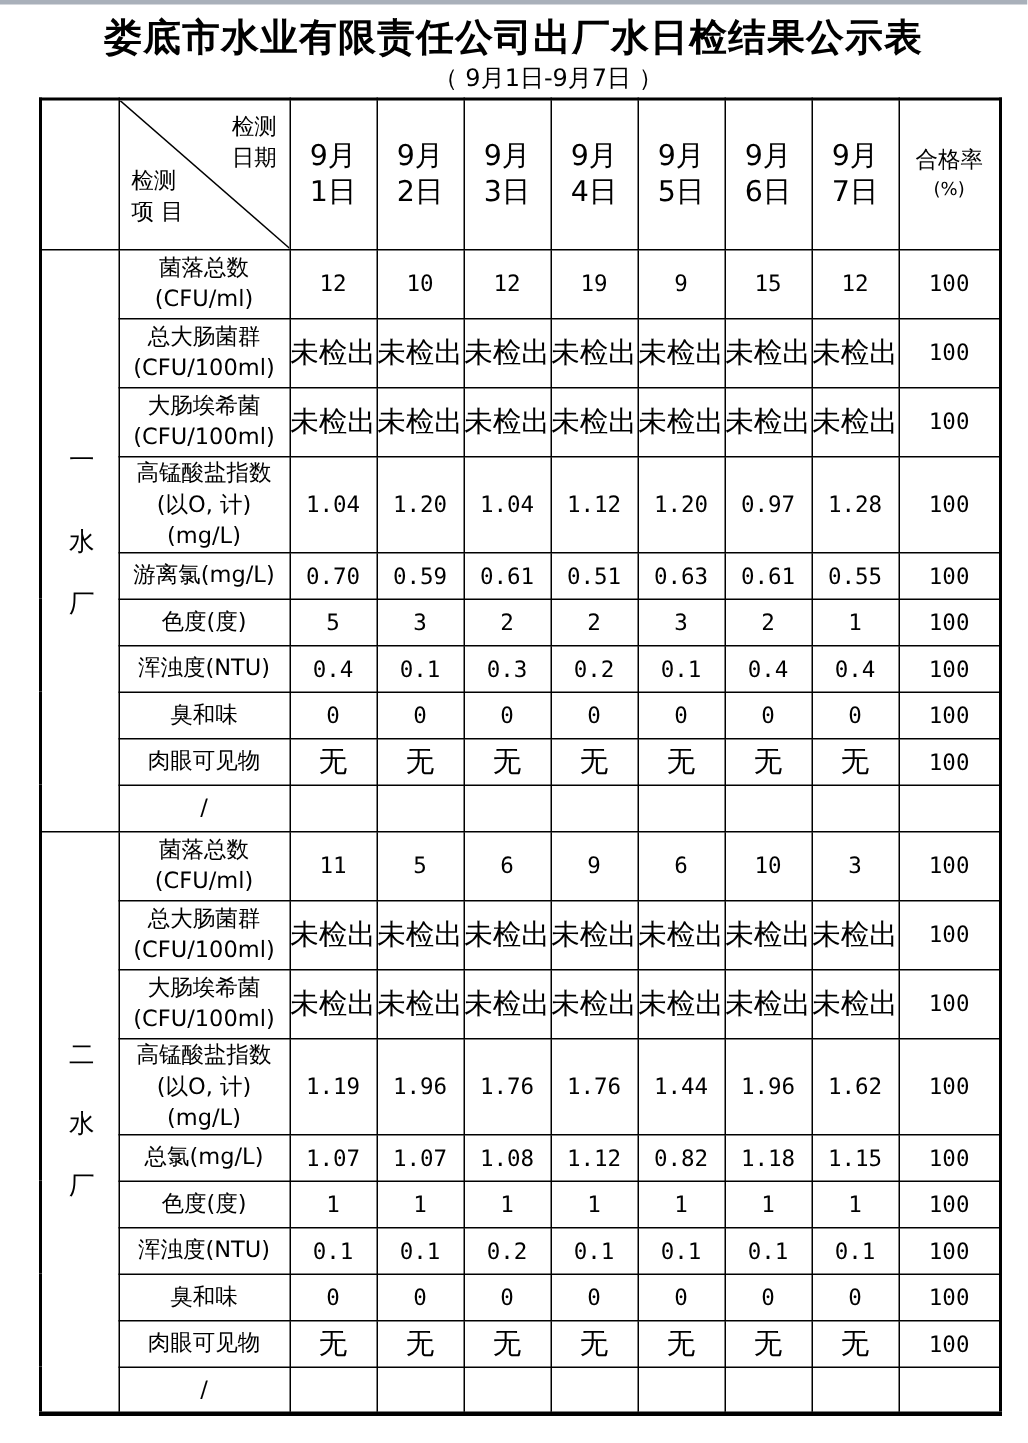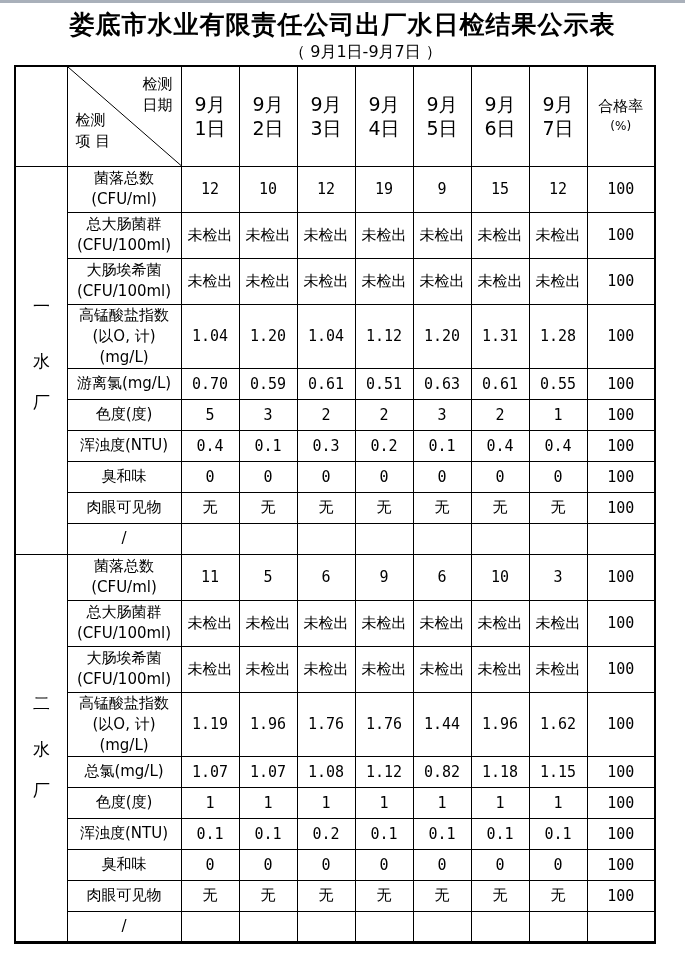--- a/index.html
+++ b/index.html
@@ -11,21 +11,21 @@
   .top-edge{height:3px;background:#a9b0ba;width:100%;}
   .page-title{
     text-align:center;font-size:25px;font-weight:bold;
     margin:6px 0 0 0;letter-spacing:1px;line-height:32px;
   }
   .subtitle{
     text-align:center;font-size:16px;margin:1px 0 3px 0;line-height:20px;padding-left:46px;
   }
   table.report{
     border-collapse:collapse;table-layout:fixed;
-    margin-left:14px;width:640px;
+    margin-left:26px;width:640px;
     border:2px solid #000;border-bottom-width:3px;
   }
   table.report th, table.report td{
     border:1px solid #000;padding:0;text-align:center;vertical-align:middle;
     font-weight:normal;overflow:hidden;
   }
   tr.header-row{height:100px;}
   tr.h1{height:31px;}
   tr.h2{height:46px;}
   tr.h3{height:64px;}
@@ -38,21 +38,21 @@
   .rate-head .pct{font-size:12px;}
   .factory-cell div{
     writing-mode:vertical-lr;margin:0 auto;
     font-size:17px;letter-spacing:42px;line-height:52px;
   }
   .param-cell{font-size:15px;line-height:21px;}
   .param-cell span{display:block;}
   .val-cell, .rate-cell{
     font-family:"DejaVu Sans Mono",monospace;font-size:15px;
   }
-  .val-cell.cjk{font-family:"DejaVu Sans",sans-serif;font-size:15px;}
+  .val-cell.cjk{font-family:"DejaVu Sans",sans-serif;font-size:19px;}
 </style>
 </head>
 <body>
 
 <div class="top-edge"></div>
 
 <h1 class="page-title">娄底市水业有限责任公司出厂水日检结果公示表</h1>
 <div class="subtitle">（  9月1日-9月7日  ）</div>
 
 <table class="report">
@@ -168,21 +168,21 @@
         <td class="param-cell">
           <span>高锰酸盐指数</span>
           <span>(以O, 计)</span>
           <span>(mg/L)</span>
         </td>
         <td class="val-cell">1.04</td>
         <td class="val-cell">1.20</td>
         <td class="val-cell">1.04</td>
         <td class="val-cell">1.12</td>
         <td class="val-cell">1.20</td>
-        <td class="val-cell">1.31</td>
+        <td class="val-cell">0.97</td>
         <td class="val-cell">1.28</td>
         <td class="rate-cell">100</td>
       </tr>
       <tr class="h1">
         <td class="param-cell">
           <span>游离氯(mg/L)</span>
         </td>
         <td class="val-cell">0.70</td>
         <td class="val-cell">0.59</td>
         <td class="val-cell">0.61</td>

